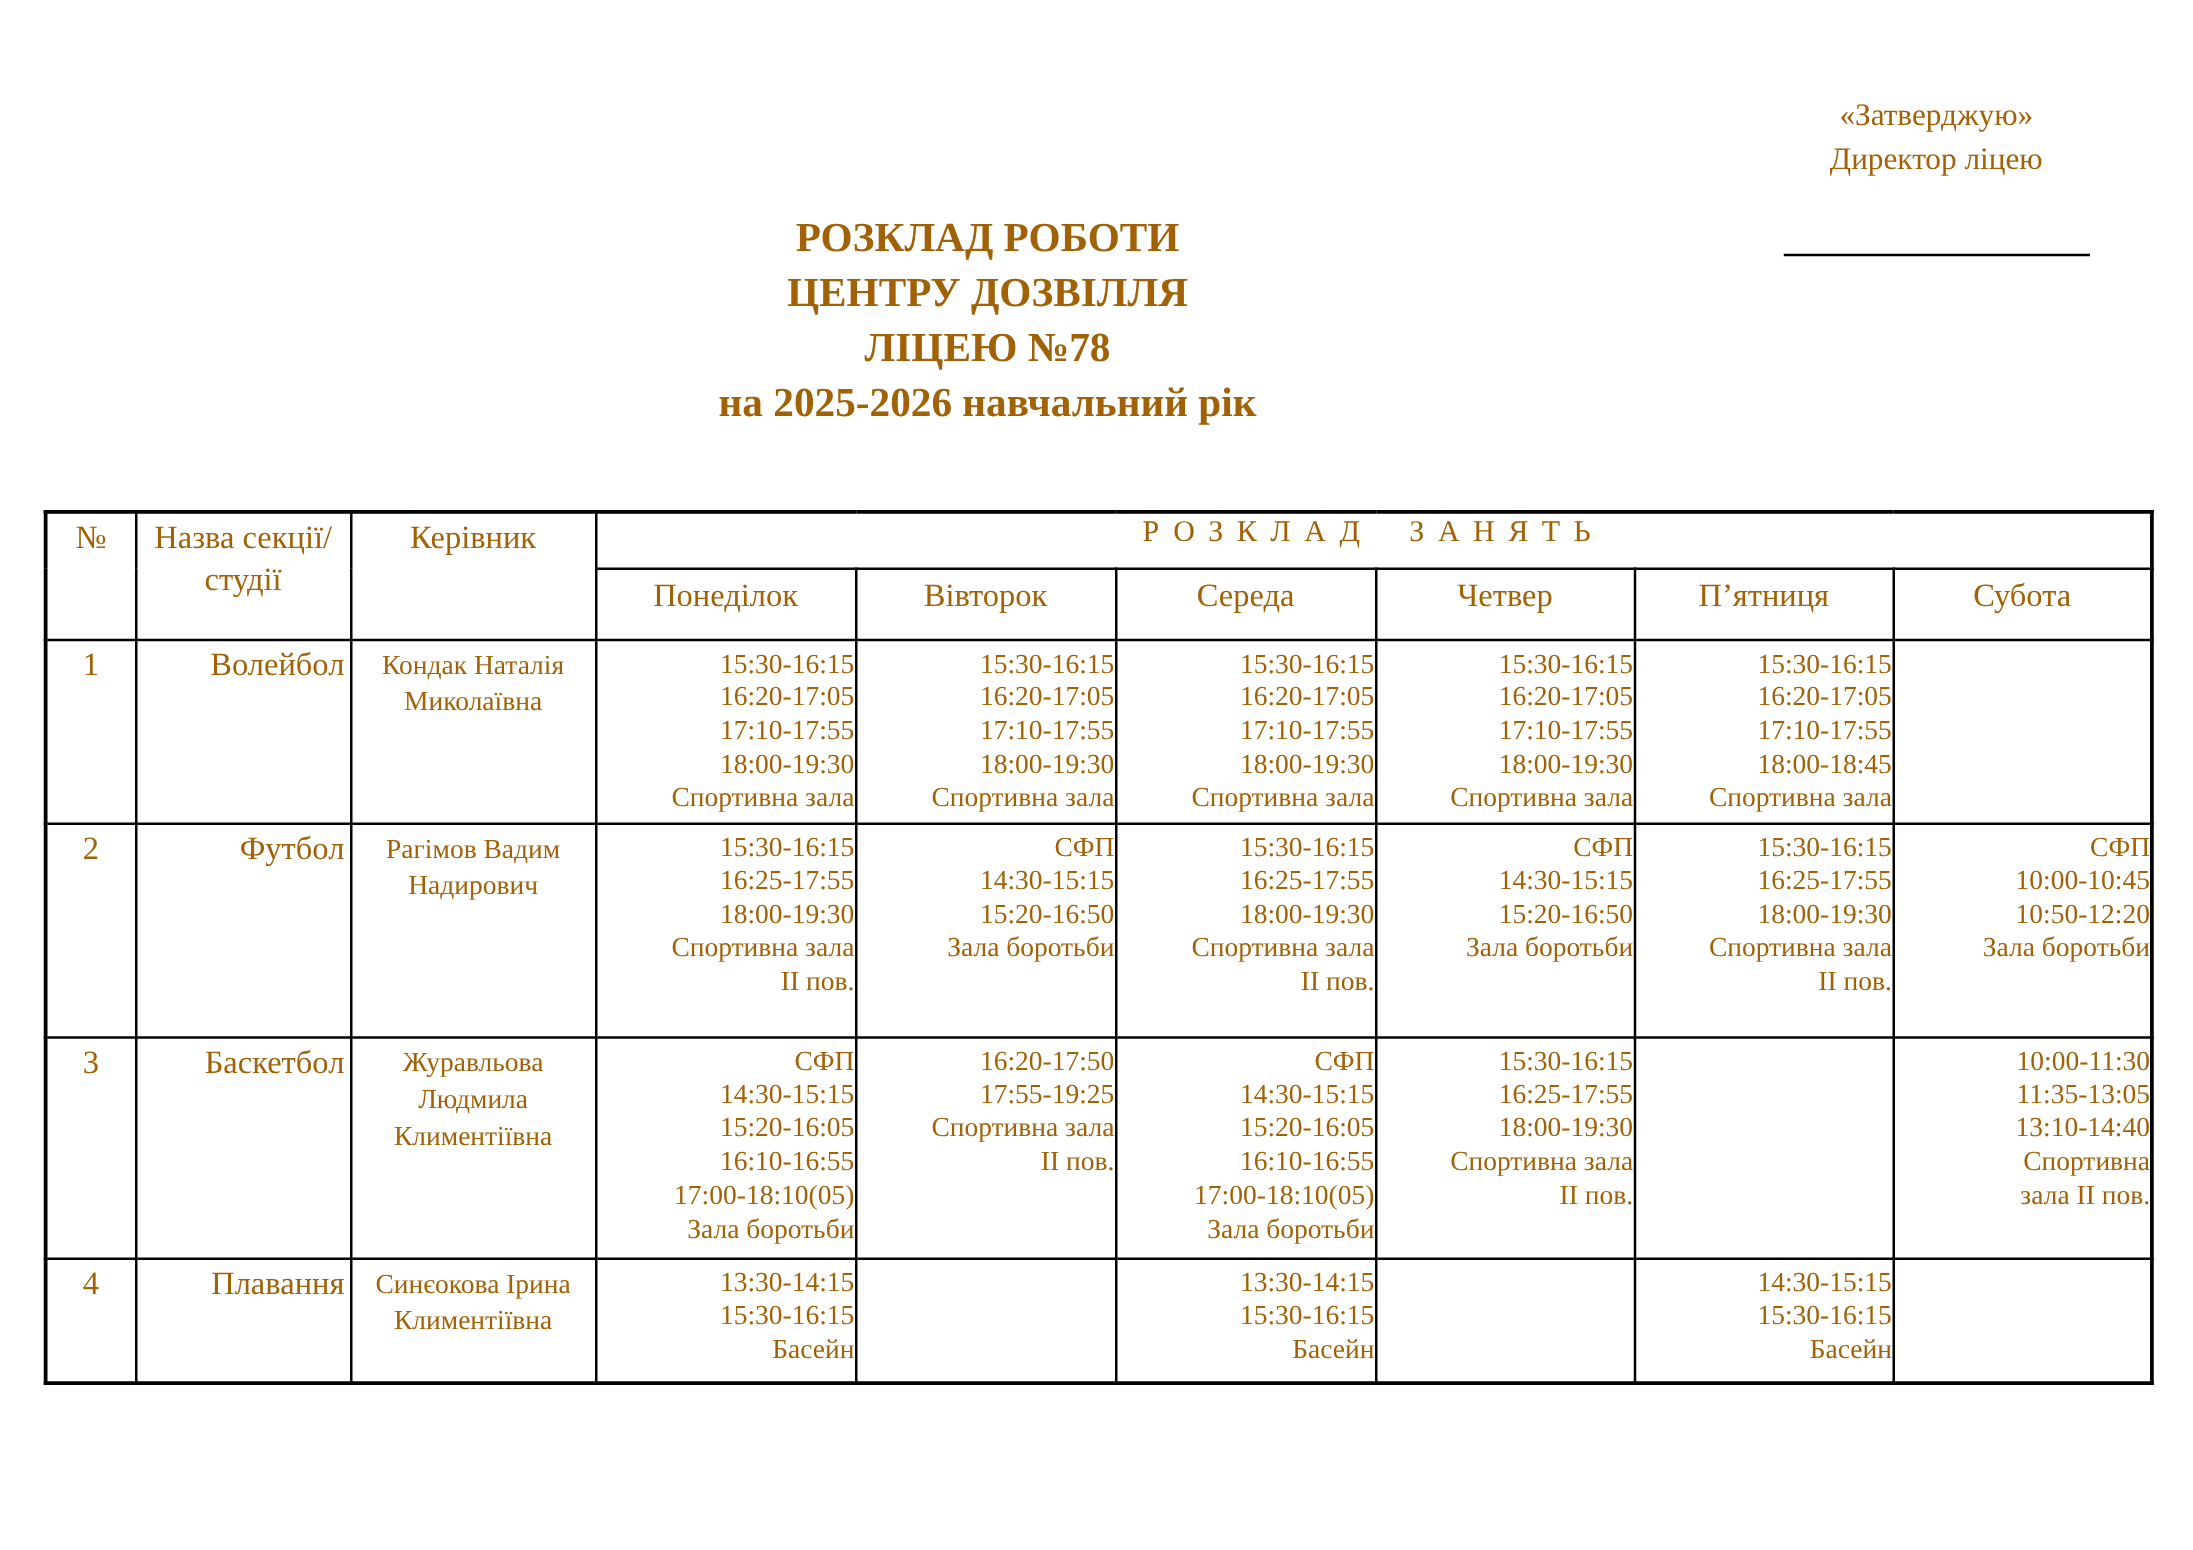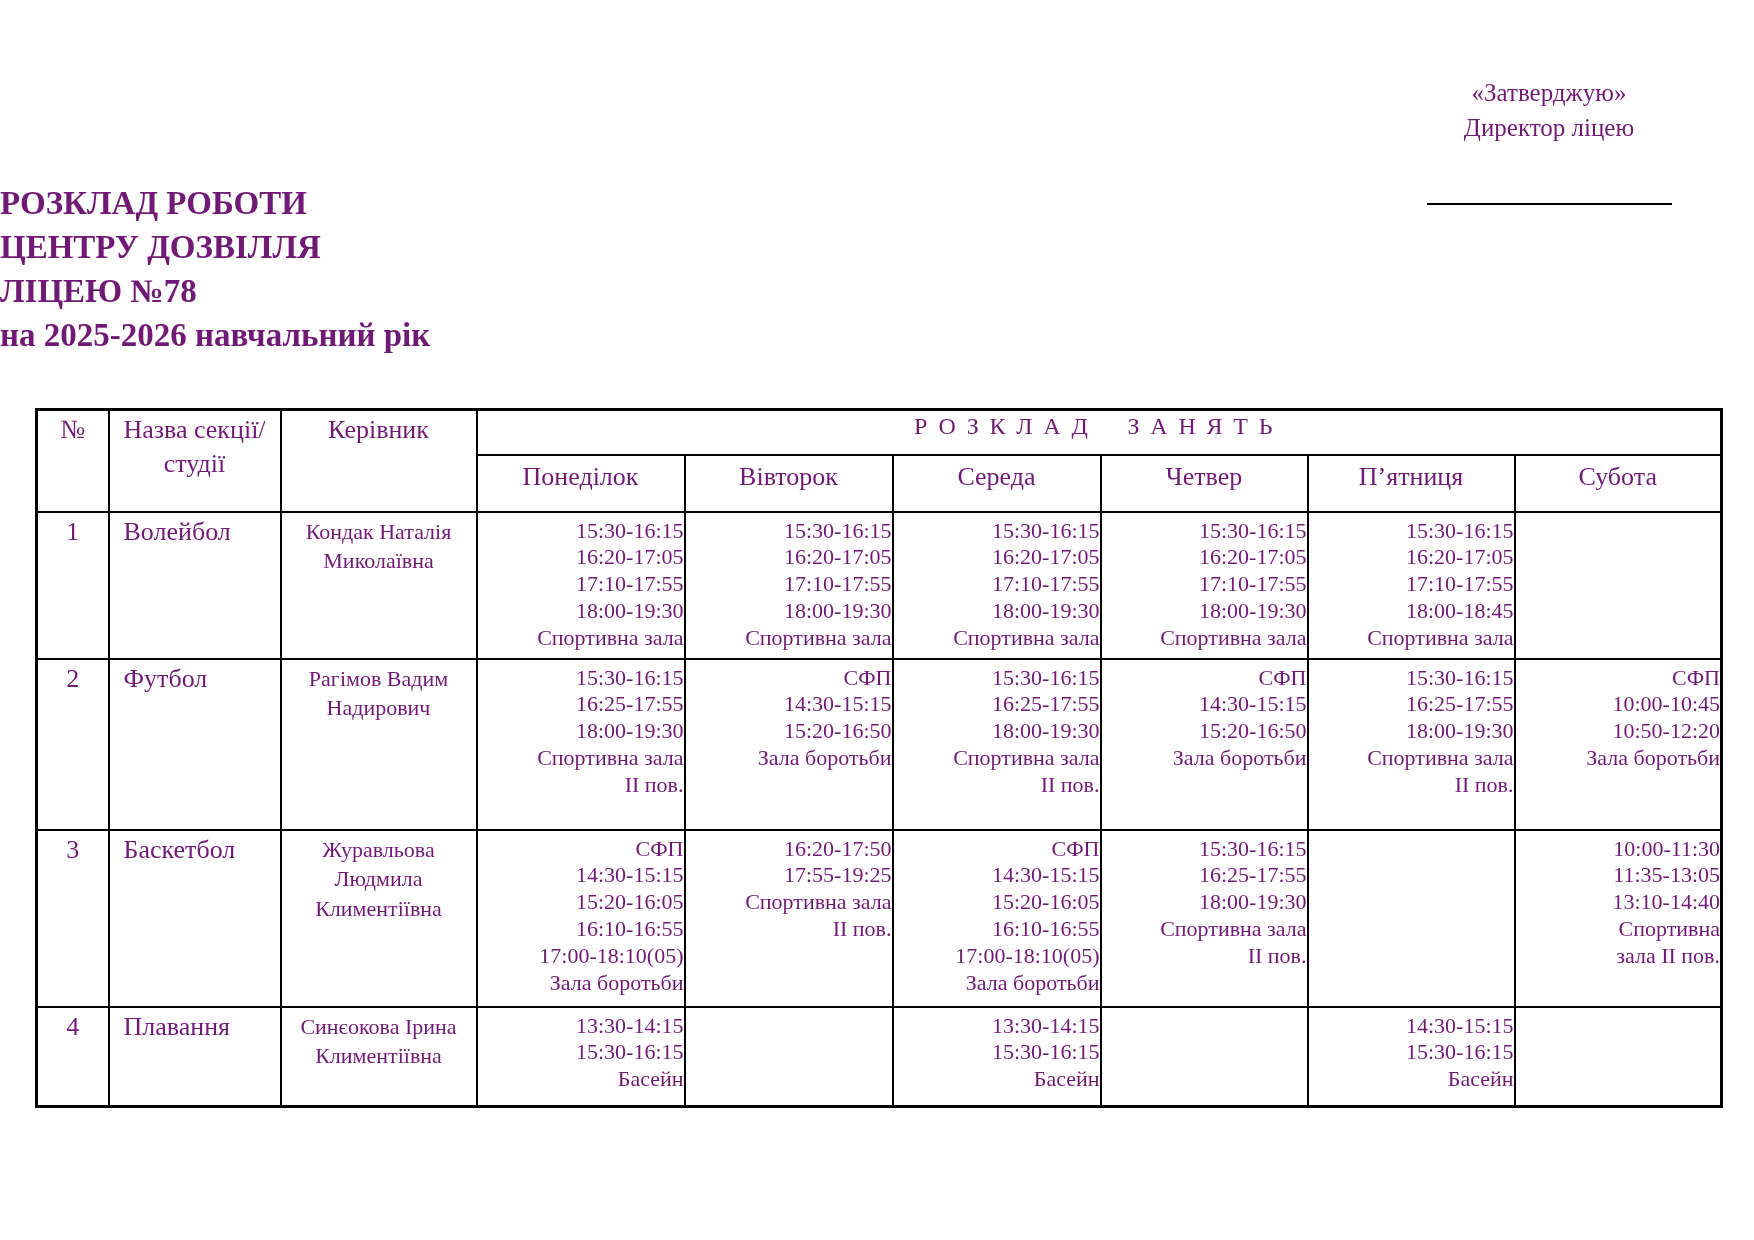--- a/index.html
+++ b/index.html
@@ -2,45 +2,45 @@
 <html><head>
 <meta charset="utf-8">
 <style>
   * { margin: 0; padding: 0; box-sizing: border-box; }
   html, body { background: #ffffff; }
   .page {
     position: relative;
     width: 1754px;
     height: 1240px;
     background: #ffffff;
-    color: #701a75;
+    color: #a16207;
     font-family: "Liberation Serif", "DejaVu Serif", serif;
     overflow: hidden;
   }
   .approval {
     position: absolute;
     top: 75px;
     right: 50px;
     width: 310px;
     text-align: center;
     font-size: 25px;
     line-height: 1.4;
   }
   .sign-line {
     width: 245px;
     height: 0;
     border-bottom: 2px solid #000;
     margin: 58px auto 10px auto;
   }
   .title-block {
     position: absolute;
-    top: 182px;
+    top: 170px;
     left: 0;
     width: 1580px;
-    text-align: left;
+    text-align: center;
     font-size: 33px;
     font-weight: bold;
     line-height: 1.33;
   }
   table.schedule {
     position: absolute;
     top: 408px;
     left: 35px;
     width: 1685px;
     border-collapse: collapse;
@@ -78,21 +78,21 @@
     text-align: center;
     font-size: 26px;
     padding-top: 6px;
   }
   td.num {
     text-align: center;
     font-size: 26px;
     padding-top: 4px;
   }
   td.section {
-    text-align: left;
+    text-align: right;
     font-size: 26px;
     padding: 4px 4px 0 14px;
     border-radius: 27px;
   }
   td.leader {
     text-align: center;
     font-size: 22px;
     line-height: 1.35;
     padding: 4px 10px 0 10px;
   }

